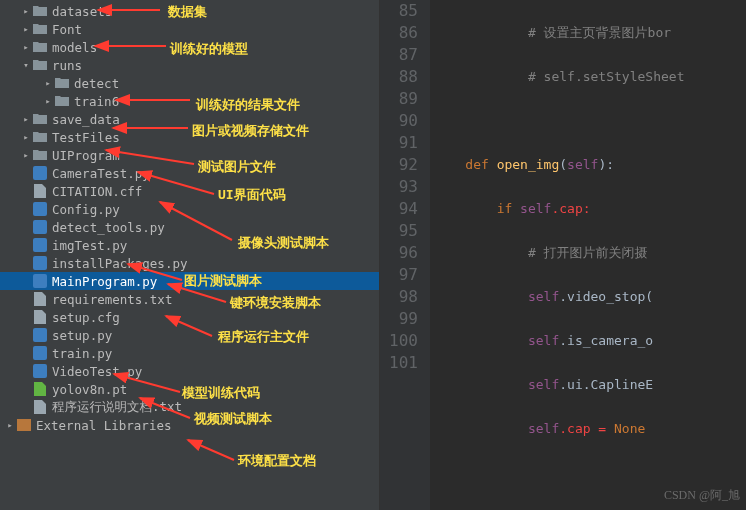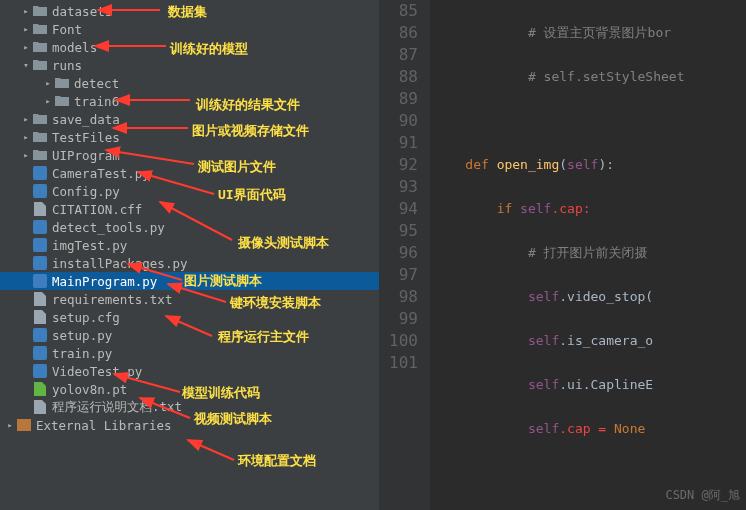--- a/index.html
+++ b/index.html
@@ -19,21 +19,21 @@
   .cfg svg { fill:#9aa7b0; }
   .annot { position:absolute; color:#fde047; font-size:13px; font-weight:600; pointer-events:none; white-space:nowrap; }
   .annot-line { position:absolute; stroke:#ff3b30; stroke-width:2; fill:#ff3b30; pointer-events:none; }
   .kw { color:#cc7832; }
   .fn { color:#ffc66d; }
   .par { color:#94558d; }
   .str,.com { color:#808080; }
   .cap { color:#ef4444;text-align:center; }
   .none { color:#cc7832; }
   .ext { height:18px; display:flex; align-items:center; padding-left:4px; cursor:pointer; }
-  .wm { position:absolute; right:6px; bottom:6px; color:#6b6b6b; font-size:12px; z-index:10; }
+  .wm { position:absolute; right:6px; bottom:6px; color:#6b6b6b; font-size:12px; z-index:10;font-family:Liberation Serif, serif; }
 </style>
 </head>
 <body>
 
 <div class="sidebar">
   <div class="row">
       <span style="width:20px"></span>
       <span class="arrow">▸</span>
       <span class="ic folder">
         <svg width="14" height="12" viewBox="0 0 14 12">
@@ -126,35 +126,35 @@
       <span style="width:32px"></span>
       <span class="ic py">
         <svg width="14" height="14" viewBox="0 0 14 14">
           <rect width="14" height="14" rx="2" fill="#3d7ebf"></rect>
         </svg>
       </span>
       <span class="name">CameraTest.py</span>
     </div>
   <div class="row">
       <span style="width:32px"></span>
+      <span class="ic txt">
+        <svg width="12" height="14" viewBox="0 0 12 14">
+          <path d="M0 0h8l4 4v10H0z" fill="#9aa7b0"></path>
+        </svg>
+      </span>
+      <span class="name">CITATION.cff</span>
+    </div>
+  <div class="row">
+      <span style="width:32px"></span>
       <span class="ic py">
         <svg width="14" height="14" viewBox="0 0 14 14">
           <rect width="14" height="14" rx="2" fill="#3d7ebf"></rect>
         </svg>
       </span>
       <span class="name">Config.py</span>
-    </div>
-  <div class="row">
-      <span style="width:32px"></span>
-      <span class="ic txt">
-        <svg width="12" height="14" viewBox="0 0 12 14">
-          <path d="M0 0h8l4 4v10H0z" fill="#9aa7b0"></path>
-        </svg>
-      </span>
-      <span class="name">CITATION.cff</span>
     </div>
   <div class="row">
       <span style="width:32px"></span>
       <span class="ic py">
         <svg width="14" height="14" viewBox="0 0 14 14">
           <rect width="14" height="14" rx="2" fill="#3d7ebf"></rect>
         </svg>
       </span>
       <span class="name">detect_tools.py</span>
     </div>

